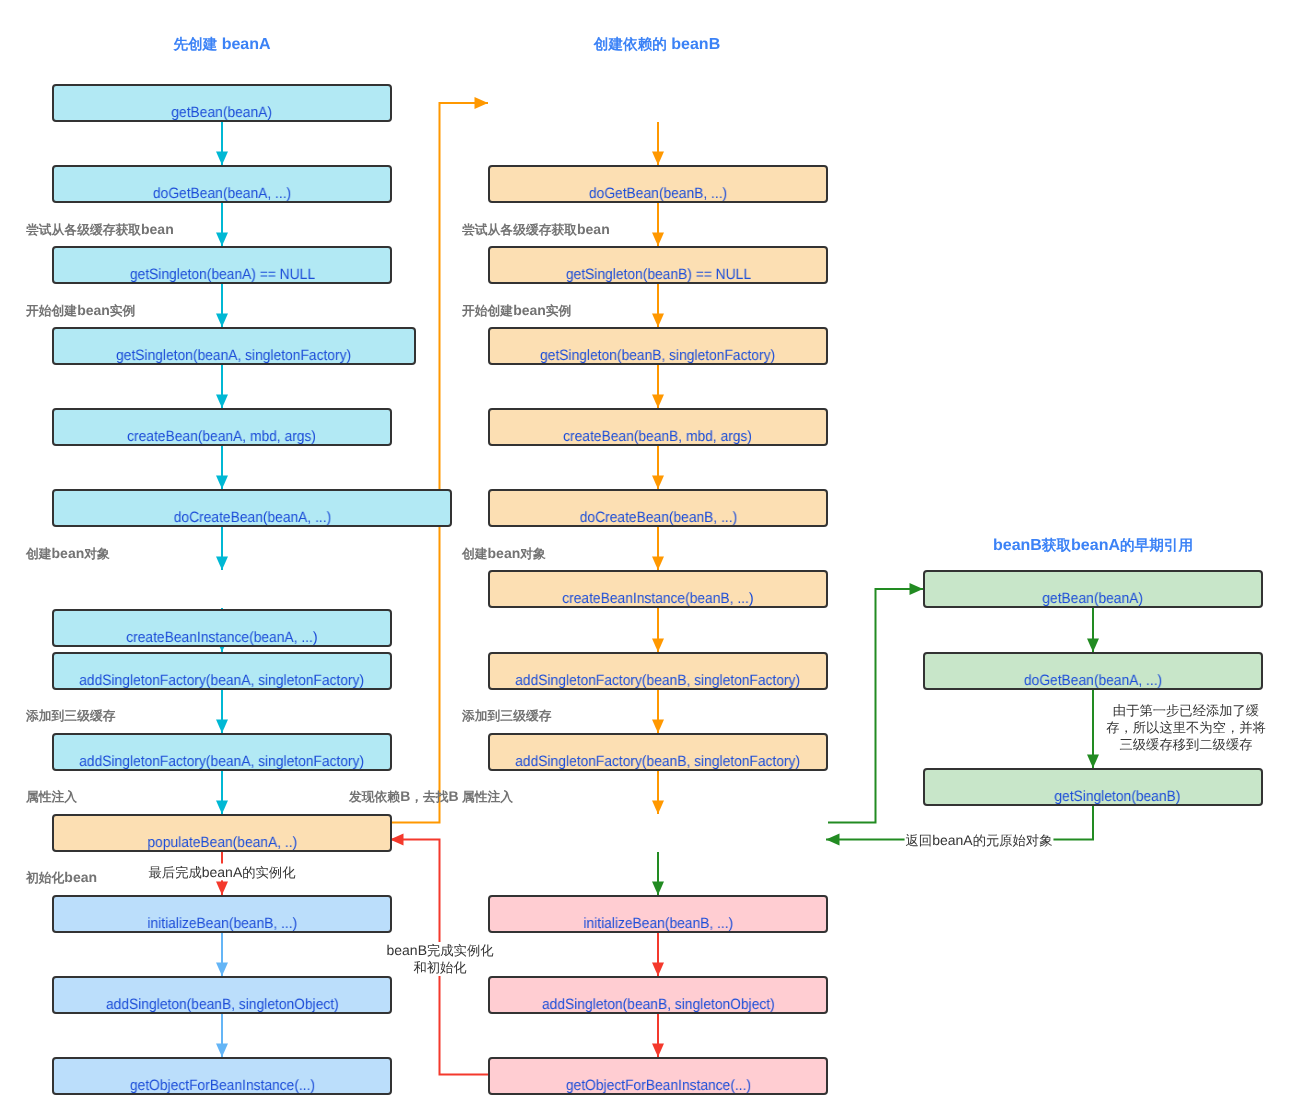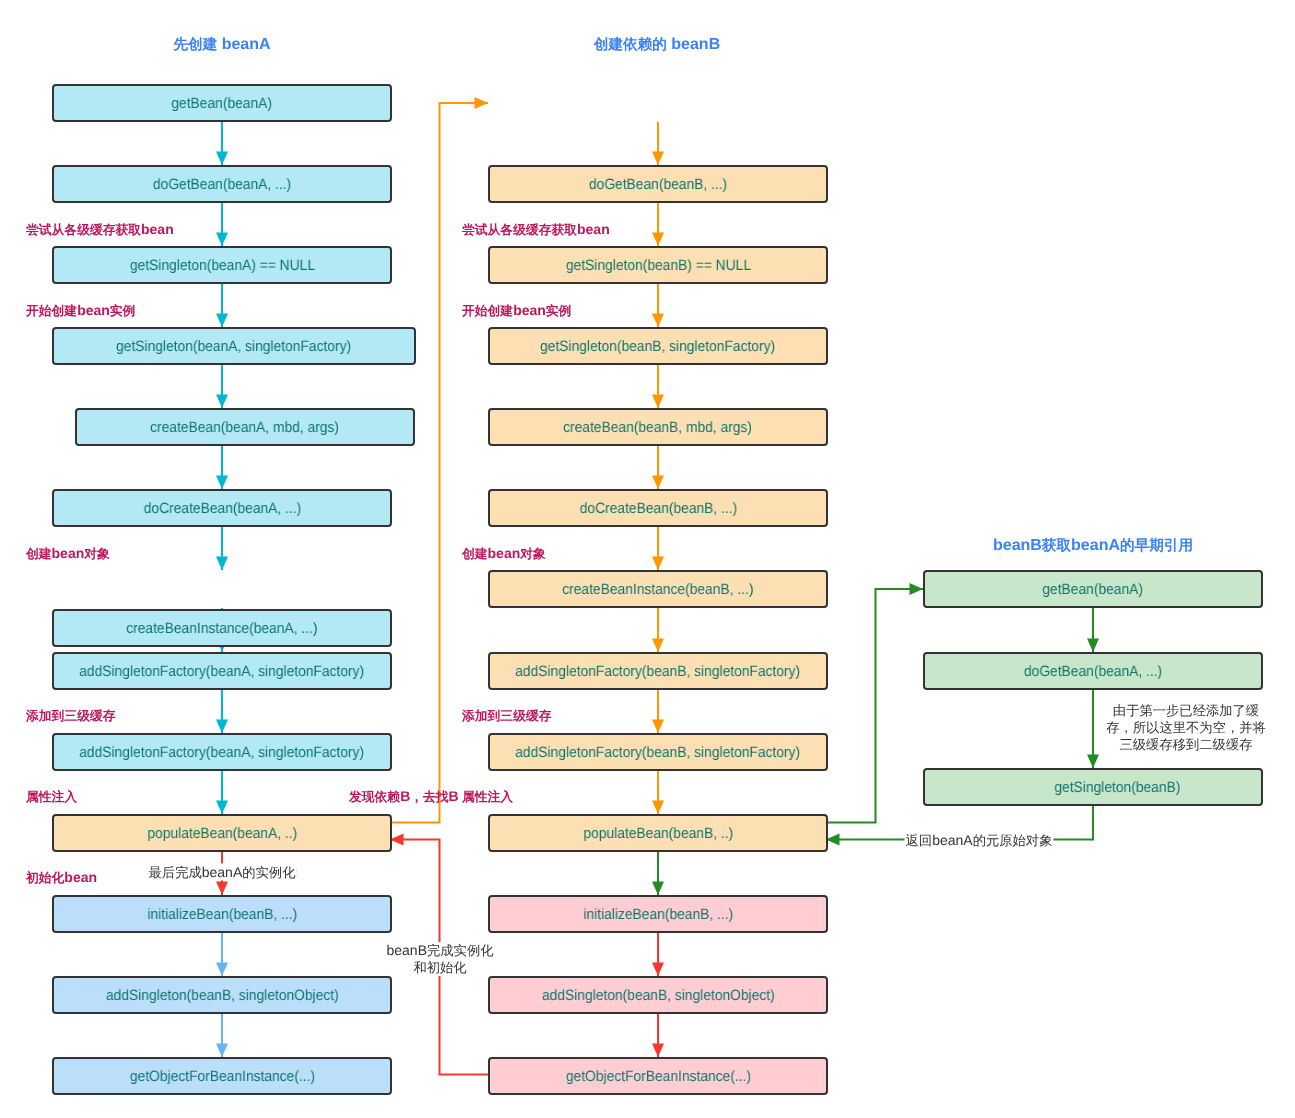--- a/index.html
+++ b/index.html
@@ -3,30 +3,30 @@
 <meta charset="utf-8">
 <style>
   html,body{margin:0;padding:0;background:#ffffff;}
   body{width:1295px;height:1118px;overflow:hidden;
        font-family:"Liberation Sans",sans-serif;
        -webkit-font-smoothing:antialiased;
        text-rendering:geometricPrecision;}
   #stage{position:relative;width:1295px;height:1118px;}
   svg#edges{position:absolute;left:0;top:0;width:1295px;height:1118px;}
   .node{position:absolute;box-sizing:border-box;border:2px solid #333333;border-radius:4px;
-        display:flex;align-items:center;justify-content:center;
-        font-size:15px;color:#0f766e;line-height:1;overflow:hidden;}
+        display:flex;align-items:flex-end;justify-content:center;
+        font-size:15px;color:#1d4ed8;line-height:1;overflow:hidden;}
   .node > span{white-space:nowrap;display:inline-block;transform:scaleX(0.921);
                will-change:transform;}
   .coltitle{position:absolute;font-weight:bold;font-size:16px;color:#3b82f6;
             text-align:right;white-space:nowrap;
             transform:translateX(-50%);transform-origin:center top;
             will-change:transform;}
   .coltitle .cjk{font-size:0.914em;}
-  .slabel{position:absolute;font-weight:bold;font-size:14px;color:#be185d;white-space:nowrap;
+  .slabel{position:absolute;font-weight:bold;font-size:14px;color:#737373;white-space:nowrap;
           transform:translateZ(0);transform-origin:left top;will-change:transform;}
   .slabel .cjk{font-size:0.914em;}
   .elabel{position:absolute;font-size:14px;color:#333333;text-align:center;
           white-space:nowrap;line-height:16px;background:#ffffff;padding:0 1px;
           transform:translate(-50%,-50%);will-change:transform;}
   .elabel .cjk{font-size:0.95em;}
 </style>
 </head>
 <body>
 
@@ -159,24 +159,24 @@
     </div>
     <div class="node" style="left: 52px; top: 165px; width: 340px; height: 38px; background: rgb(178, 233, 244);">
       <span>doGetBean(beanA, ...)</span>
     </div>
     <div class="node" style="left: 52px; top: 246px; width: 340px; height: 38px; background: rgb(178, 233, 244);">
       <span>getSingleton(beanA) == NULL</span>
     </div>
     <div class="node" style="left: 52px; top: 327px; width: 364px; height: 38px; background: rgb(178, 233, 244);">
       <span>getSingleton(beanA, singletonFactory)</span>
     </div>
-    <div class="node" style="left: 52px; top: 408px; width: 340px; height: 38px; background: rgb(178, 233, 244); margin-left: 23px;">
+    <div class="node" style="left: 52px; top: 408px; width: 340px; height: 38px; background: rgb(178, 233, 244);">
       <span>createBean(beanA, mbd, args)</span>
     </div>
-    <div class="node" style="left: 52px; top: 489px; width: 340px; height: 38px; background: rgb(178, 233, 244);">
+    <div class="node" style="left: 52px; top: 489px; width: 400px; height: 38px; background: rgb(178, 233, 244);">
       <span>doCreateBean(beanA, ...)</span>
     </div>
     <div class="node" style="left: 52px; top: 570px; width: 340px; height: 38px; background: rgb(178, 233, 244); margin-top: 39px;">
       <span>createBeanInstance(beanA, ...)</span>
     </div>
     <div class="node" style="left: 52px; top: 652px; width: 340px; height: 38px; background: rgb(178, 233, 244);">
       <span>addSingletonFactory(beanA, singletonFactory)</span>
     </div>
     <div class="node" style="left: 52px; top: 733px; width: 340px; height: 38px; background: rgb(178, 233, 244);">
       <span>addSingletonFactory(beanA, singletonFactory)</span>
@@ -209,23 +209,20 @@
       <span>doCreateBean(beanB, ...)</span>
     </div>
     <div class="node" style="left: 488px; top: 570px; width: 340px; height: 38px; background: rgb(252, 223, 179);">
       <span>createBeanInstance(beanB, ...)</span>
     </div>
     <div class="node" style="left: 488px; top: 652px; width: 340px; height: 38px; background: rgb(252, 223, 179);">
       <span>addSingletonFactory(beanB, singletonFactory)</span>
     </div>
     <div class="node" style="left: 488px; top: 733px; width: 340px; height: 38px; background: rgb(252, 223, 179);">
       <span>addSingletonFactory(beanB, singletonFactory)</span>
-    </div>
-    <div class="node" style="left: 488px; top: 814px; width: 340px; height: 38px; background: rgb(252, 223, 179);">
-      <span>populateBean(beanB, ..)</span>
     </div>
     <div class="node" style="left: 488px; top: 895px; width: 340px; height: 38px; background: rgb(255, 205, 210);">
       <span>initializeBean(beanB, ...)</span>
     </div>
     <div class="node" style="left: 488px; top: 976px; width: 340px; height: 38px; background: rgb(255, 205, 210);">
       <span>addSingleton(beanB, singletonObject)</span>
     </div>
     <div class="node" style="left: 488px; top: 1057px; width: 340px; height: 38px; background: rgb(255, 205, 210);">
       <span>getObjectForBeanInstance(...)</span>
     </div>

